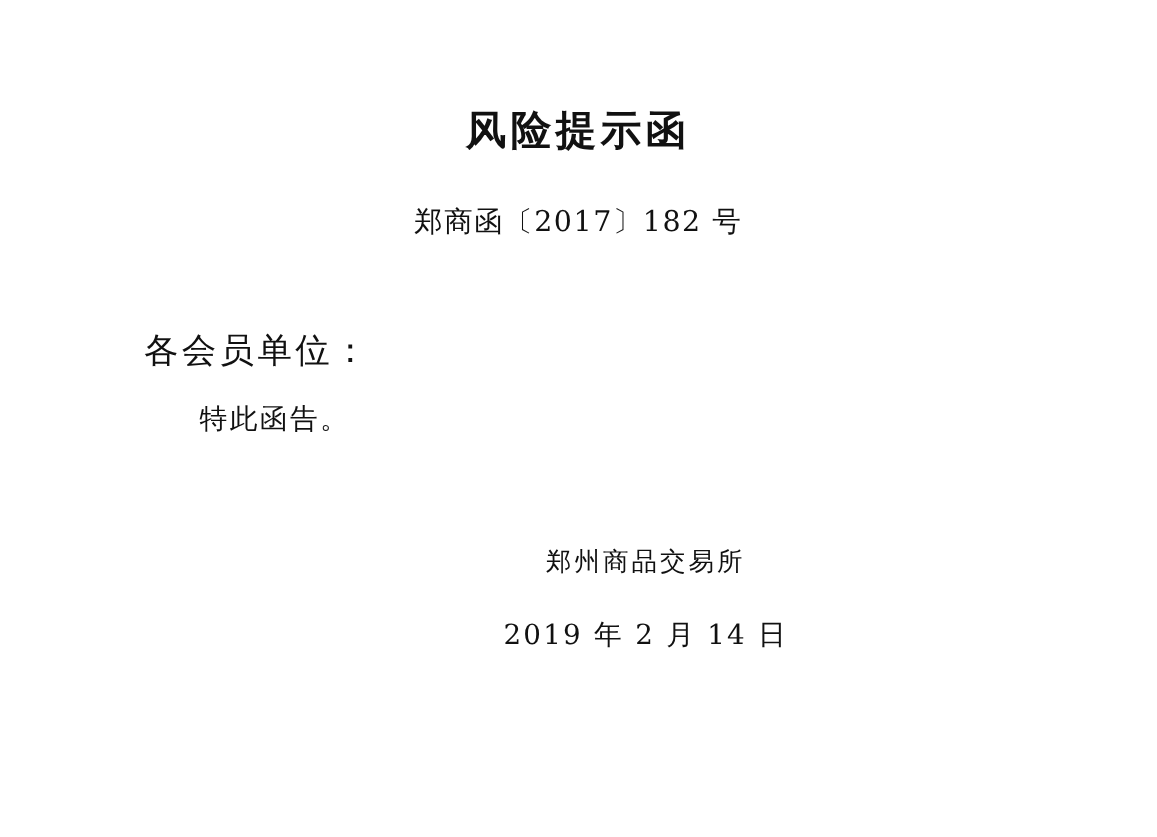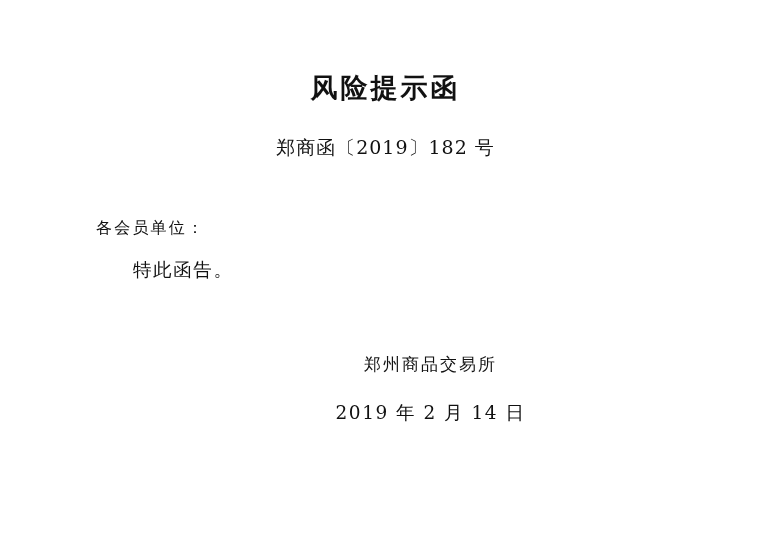--- a/index.html
+++ b/index.html
@@ -31,21 +31,21 @@
     color: #111;
   }
   .doc-number {
     text-align: center;
     font-size: 19px;
     letter-spacing: 1px;
     margin-top: 31px;
     color: #111;
   }
   .salutation {
-    font-size: 16px;
+    font-size: 23px;
     letter-spacing: 2.2px;
     margin-top: 57px;
     color: #111;
   }
   .body-para {
     font-size: 18.5px;
     letter-spacing: 1.6px;
     line-height: 2.1;
     text-indent: 2em;
     margin-top: 8px;
@@ -72,21 +72,21 @@
     color: #111;
   }
 </style>
 </head>
 <body>
 
 <div class="page">
 
   <div class="doc-title">风险提示函</div>
 
-  <div class="doc-number">郑商函〔2019〕182 号</div>
+  <div class="doc-number">郑商函〔2017〕182 号</div>
 
   <div class="salutation">各会员单位：</div>
 
 
   <div class="body-para second">特此函告。</div>
 
   <div class="signature-block">
     <div class="sign-org">郑州商品交易所</div>
     <div class="sign-date">2019 年 2 月 14 日</div>
   </div>

